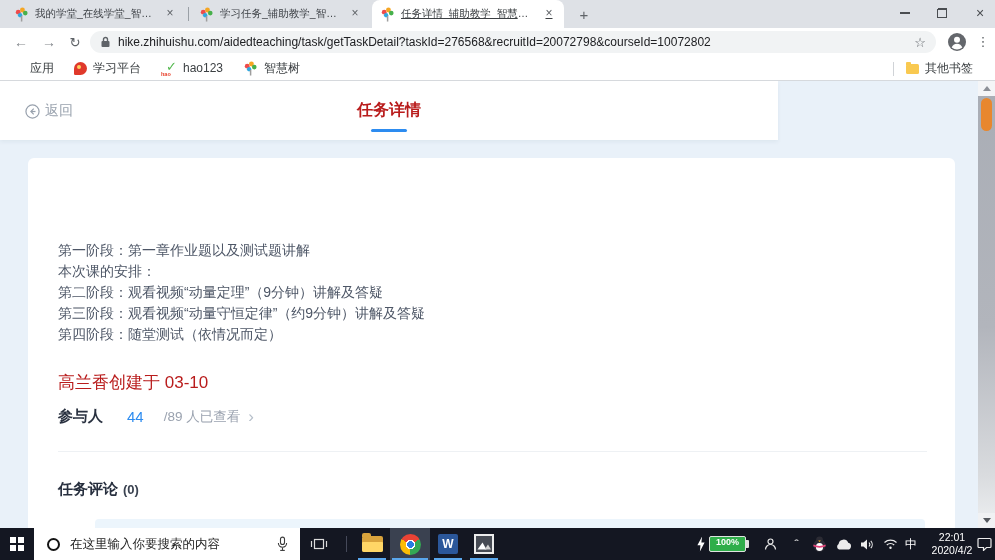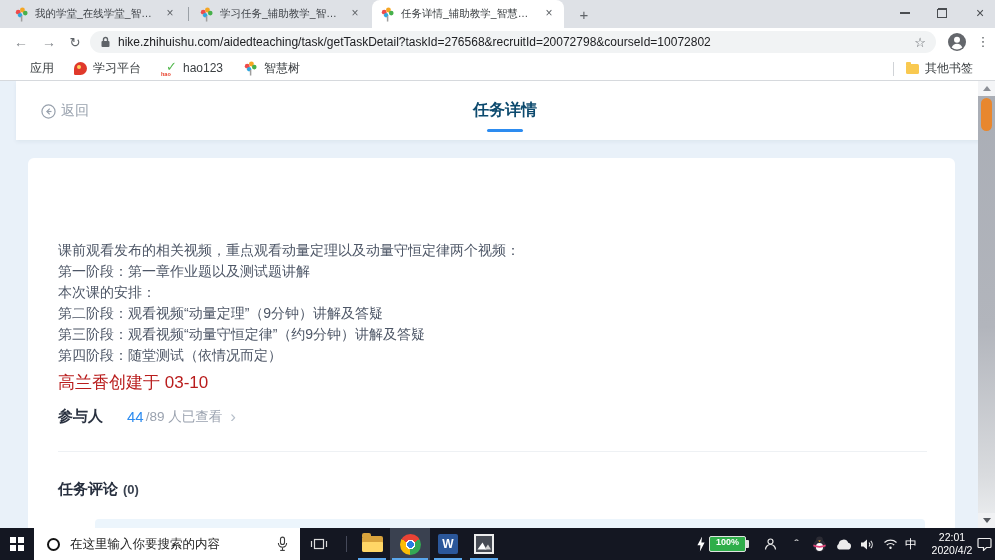--- a/index.html
+++ b/index.html
@@ -46,35 +46,35 @@
   .folder-s { position:relative; width:13px; height:10px; background:#f9c950; border-radius:1.5px; margin-right:6px; }
   .folder-s::before { content:""; position:absolute; top:-2px; left:0; width:5px; height:3px; background:#f9c950; border-radius:1px 1px 0 0; }
   .hao { position:relative; width:16px; height:15px; }
   .hao .chk { position:absolute; right:0; top:-2px; color:#53b84e; font-size:13px; font-weight:bold; }
   .hao .txt { position:absolute; left:0; bottom:-1px; color:#e8412c; font-size:5.5px; font-weight:bold; }
   .redlogo { width:13px; height:13px; border-radius:50% 50% 50% 10%; background:#e0392b; position:relative; }
   .redlogo::after { content:""; position:absolute; left:3px; top:3px; width:4px; height:4px; background:#ffd25e; border-radius:50%; }
 
   
   .viewport { position:absolute; left:0; top:81px; width:978px; height:447px; background:#e9f1f9; overflow:hidden; }
-  .pageheader { position:absolute; left:16px; top:0; width:978px; height:59px; background:#fff; box-shadow:0 2px 4px rgba(40,60,90,0.06); }
+  .pageheader { position:absolute; left:0; top:0; width:778px; height:59px; background:#fff; box-shadow:0 2px 4px rgba(40,60,90,0.06); }
   .backbtn { position:absolute; left:25px; top:21px; display:flex; align-items:center; color:#98a1ad; font-size:14px; }
   .backbtn svg { margin-right:5px; }
   .pagetitle-wrap { position:absolute; left:50%; transform:translateX(-50%); top:19px; display:flex; flex-direction:column; align-items:center; }
-  .pagetitle { font-size:16px; font-weight:bold; color:#0c4a6e; }
+  .pagetitle { font-size:16px; font-weight:bold; color:#b91c1c; }
   .title-underline { margin-top:8px; width:36px; height:3px; border-radius:2px; background:#2d8cf0; }
 
   .card { position:absolute; left:28px; top:77px; width:927px; height:420px; background:#fff; border-radius:6px; }
   .card-heading { position:absolute; left:30px; top:26px; font-size:21px; color:#414a58; }
   .card-body { position:absolute; left:30px; top:82px; font-size:14px; line-height:21px; color:#4d5666; }
   .card-creator { position:absolute; left:30px; top:213px; font-size:17px; color:#b91c1c; }
   .participants { position:absolute; left:30px; top:249px; display:flex; align-items:center; }
   .p-label { font-size:15px; font-weight:bold; color:#28303f; margin-right:24px; }
   .p-count { font-size:15px; color:#2d8cf0; }
-  .p-total { font-size:13.5px; color:#9aa2af; margin-left:2px; }
+  .p-total { font-size:13.5px; color:#9aa2af; margin-left:20px; }
   .p-chevron { font-size:17px; color:#b6bfca; margin-left:8px; line-height:14px; }
   .card-divider { position:absolute; left:30px; right:28px; top:293px; height:1px; background:#eef1f4; }
   .comments { position:absolute; left:30px; top:322px; display:flex; align-items:baseline; }
   .c-label { font-size:15px; font-weight:bold; color:#28303f; }
   .c-count { font-size:13px; font-weight:bold; color:#3a4250; margin-left:5px; }
   .comment-input { position:absolute; left:67px; right:30px; top:361px; height:50px; background:#ecf5fc; border-radius:4px; }
 
   
   .sb { position:absolute; left:978px; top:81px; width:17px; height:447px; background:linear-gradient(180deg,#a9adb5 0%,#b2b5bc 55%,#d9dbde 88%,#eef0f2 100%); }
   .sb-top { position:absolute; top:0; left:0; width:17px; height:15px; background:#f4f5f7; display:flex; align-items:center; justify-content:center; }
@@ -138,21 +138,21 @@
           <circle cx="4.5" cy="5.5" r="2.6" fill="#ef4b4b"></circle>
           <circle cx="9" cy="3.2" r="2.6" fill="#f5a623"></circle>
           <circle cx="12" cy="6.5" r="2.5" fill="#47b04b"></circle>
           <circle cx="6.5" cy="8.8" r="2.3" fill="#2fa8e0"></circle>
           <rect x="7.3" y="9.5" width="1.6" height="6" fill="#9e9e9e"></rect>
         </svg>
       <span class="t-title">学习任务_辅助教学_智慧树网</span>
       <span class="t-close">×</span>
     </div>
 
-    <div class="tab active" style="left:372px; width:192px;">
+    <div class="tab active" style="left:372px; width:192px;text-decoration:underline;">
       <svg class="favicon" viewBox="0 0 16 16">
           <circle cx="4.5" cy="5.5" r="2.6" fill="#ef4b4b"></circle>
           <circle cx="9" cy="3.2" r="2.6" fill="#f5a623"></circle>
           <circle cx="12" cy="6.5" r="2.5" fill="#47b04b"></circle>
           <circle cx="6.5" cy="8.8" r="2.3" fill="#2fa8e0"></circle>
           <rect x="7.3" y="9.5" width="1.6" height="6" fill="#9e9e9e"></rect>
         </svg>
       <span class="t-title">任务详情_辅助教学_智慧树网</span>
       <span class="t-close">×</span>
     </div>
@@ -253,21 +253,20 @@
         <span>返回</span>
       </div>
       <div class="pagetitle-wrap">
         <span class="pagetitle">任务详情</span>
         <span class="title-underline"></span>
       </div>
     </div>
 
     <div class="card">
       <div class="card-body">
-        <div>课前观看发布的相关视频，重点观看动量定理以及动量守恒定律两个视频：</div>
         <div>第一阶段：第一章作业题以及测试题讲解</div>
         <div>本次课的安排：</div>
         <div>第二阶段：观看视频“动量定理”（9分钟）讲解及答疑</div>
         <div>第三阶段：观看视频“动量守恒定律”（约9分钟）讲解及答疑</div>
         <div>第四阶段：随堂测试（依情况而定）</div>
       </div>
       <div class="card-creator">高兰香创建于 03-10</div>
 
       <div class="participants">
         <span class="p-label">参与人</span>

